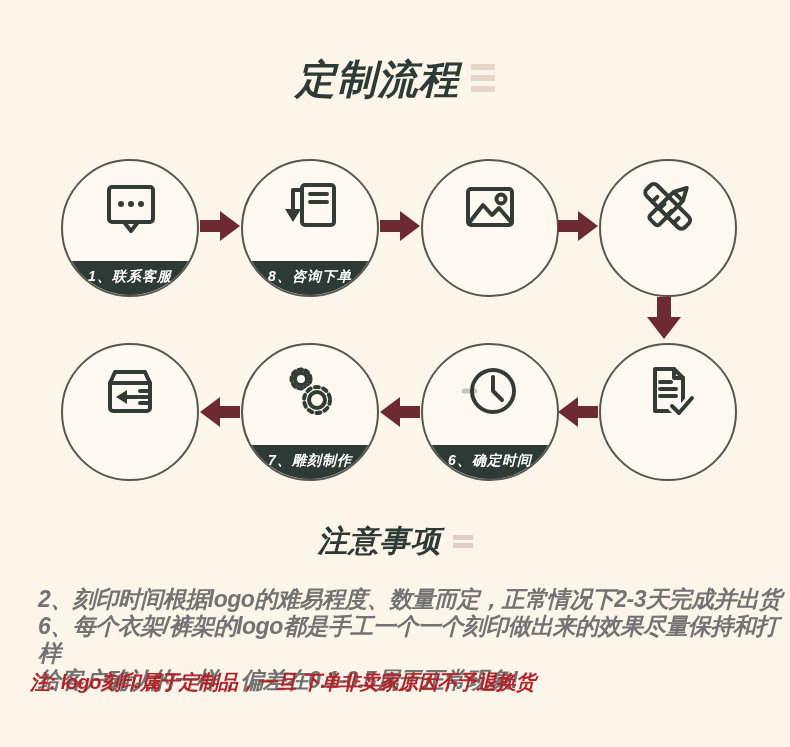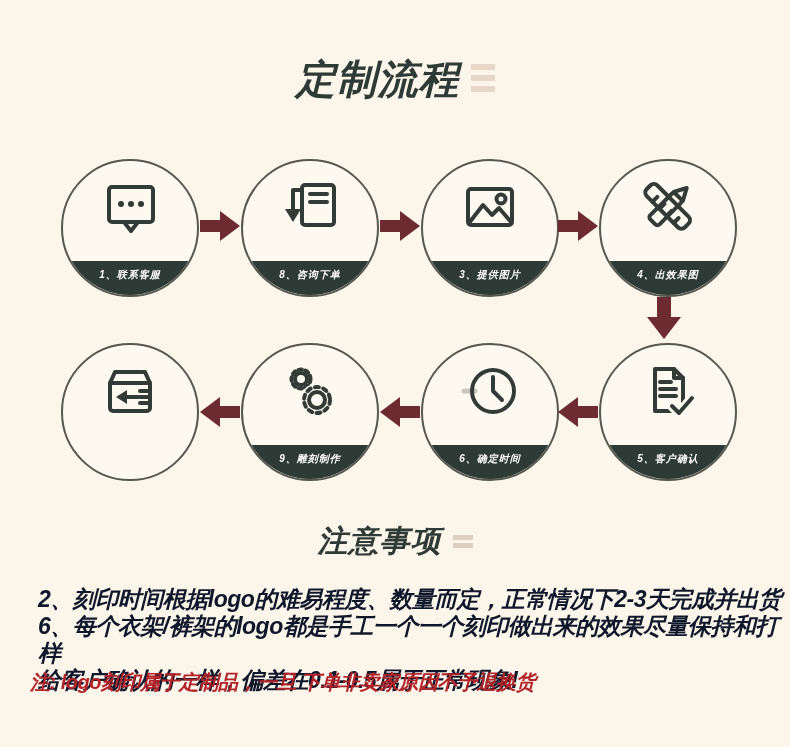--- a/index.html
+++ b/index.html
@@ -25,34 +25,34 @@
   .step{
     position:absolute;width:138px;height:138px;box-sizing:border-box;
     border:2px solid #565850;border-radius:50%;
     background:#fdf9f0;overflow:hidden;
   }
   .step .icon{position:absolute;top:17px;left:50%;transform:translateX(-50%);}
   .step .band{
     position:absolute;left:-2px;right:-2px;top:100px;bottom:-2px;
     background:#2d3a35;display:flex;justify-content:center;padding-top:7px;
   }
-  .step .band span{color:#ffffff;font-size:10px;font-weight:bold;letter-spacing:1px;white-space:nowrap;}
+  .step .band span{color:#ffffff;font-size:14px;font-weight:bold;letter-spacing:1px;white-space:nowrap;}
   #s1{left:61px;top:159px;}  #s2{left:241px;top:159px;}
   #s3{left:421px;top:159px;} #s4{left:599px;top:159px;}
   #s5{left:599px;top:343px;} #s6{left:421px;top:343px;}
   #s7{left:241px;top:343px;} #s8{left:61px;top:343px;}
   .arrow{position:absolute;}
   #a1{left:200px;top:211px;} #a2{left:380px;top:211px;} #a3{left:558px;top:211px;}
   #a4{left:647px;top:297px;}
   #a5{left:558px;top:397px;} #a6{left:380px;top:397px;} #a7{left:200px;top:397px;}
   
   .notes-text{
     position:absolute;left:38px;top:586px;width:744px;
     font-size:23px;line-height:27px;font-weight:bold;
-    color:#0f172a;letter-spacing:-0.5px;
+    color:#737373;letter-spacing:-0.5px;
   }
   .warning{
     position:absolute;left:30px;top:668px;width:750px;
     font-size:20px;line-height:28px;font-weight:bold;
     color:#b3232a;letter-spacing:-0.5px;
   }
   svg .ic{stroke:#333b36;stroke-width:4;fill:none;stroke-linecap:round;stroke-linejoin:round;}
   svg .icf{fill:#333b36;stroke:none;}
 </style>
 </head>
@@ -99,56 +99,47 @@
   </div>
 
   <div class="step" id="s3">
     <span class="icon">
       <svg width="64" height="58" viewBox="0 0 64 58">
         <rect class="ic" x="10" y="11" width="44" height="36" rx="3"></rect>
         <circle class="ic" cx="43" cy="21" r="4.5" stroke-width="3.5"></circle>
         <path class="ic" d="M11,45 L25,27 34,37 41,30 53,44"></path>
       </svg>
     </span>
-    <div class="band">
-      <span>3、提供图片</span>
-    </div>
   </div>
 
   <div class="step" id="s4">
     <span class="icon">
       <svg width="64" height="58" viewBox="0 0 64 58">
         <g transform="rotate(45 32 28)">
           <rect class="ic" x="5" y="21" width="54" height="15" rx="5"></rect>
           <path class="ic" d="M18,36 v-7 M28,36 v-7 M38,36 v-7 M48,36 v-7" stroke-width="3"></path>
         </g>
         <g transform="rotate(-45 32 28)">
           <rect x="10" y="22" width="36" height="13" rx="3" fill="#fdf9f0" class="ic"></rect>
           <path class="ic" d="M46,22 l12,6.5 -12,6.5" fill="#fdf9f0"></path>
         </g>
       </svg>
     </span>
-    <div class="band">
-      <span>4、出效果图</span>
-    </div>
   </div>
 
   <div class="step" id="s5">
     <span class="icon">
       <svg width="64" height="58" viewBox="0 0 64 58">
         <path class="ic" d="M19,7 h19 l9,9 v33 h-28 z"></path>
         <path class="ic" d="M38,7 v9 h9" stroke-width="3.5"></path>
         <path class="ic" d="M24,20 h11 M24,27 h16 M24,34 h16" stroke-width="3.5"></path>
         <path d="M36,44 l7,7 13,-15" stroke="#fdf9f0" stroke-width="10" fill="none" stroke-linecap="round" stroke-linejoin="round"></path>
         <path class="ic" d="M36,44 l7,7 13,-15" stroke-width="5"></path>
       </svg>
     </span>
-    <div class="band">
-      <span>5、客户确认</span>
-    </div>
   </div>
 
   <div class="step" id="s6">
     <span class="icon">
       <svg width="64" height="58" viewBox="0 0 64 58">
         <path d="M6,29 h11" stroke="#c9c6bd" stroke-width="5" stroke-linecap="round"></path>
         <circle class="ic" cx="35" cy="29" r="21" stroke-width="4.5"></circle>
         <path class="ic" d="M35,29 V15 M35,29 l9,9"></path>
       </svg>
     </span>
@@ -161,21 +152,21 @@
     <span class="icon">
       <svg width="64" height="58" viewBox="0 0 64 58">
         <circle class="ic" cx="23" cy="17" r="9.5" stroke-width="5" stroke-dasharray="3.4 3.6"></circle>
         <circle class="ic" cx="23" cy="17" r="6" stroke-width="3.5"></circle>
         <circle cx="39" cy="38" r="16.5" fill="#fdf9f0"></circle>
         <circle class="ic" cx="39" cy="38" r="13" stroke-width="6" stroke-dasharray="4 4.4"></circle>
         <circle class="ic" cx="39" cy="38" r="8" stroke-width="4"></circle>
       </svg>
     </span>
     <div class="band">
-      <span>9、雕刻制作</span>
+      <span>7、雕刻制作</span>
     </div>
   </div>
 
   <div class="step" id="s8">
     <span class="icon">
       <svg width="64" height="58" viewBox="0 0 64 58">
         <path class="ic" d="M17,10 h30 l5,11 h-40 z"></path>
         <path class="ic" d="M12,21 h40 v25 a3,3 0 0 1 -3,3 h-34 a3,3 0 0 1 -3,-3 z"></path>
         <path class="ic" d="M27,35 h13" stroke-width="3.5"></path>
         <polygon class="icf" points="29,28 18,35 29,42"></polygon>

